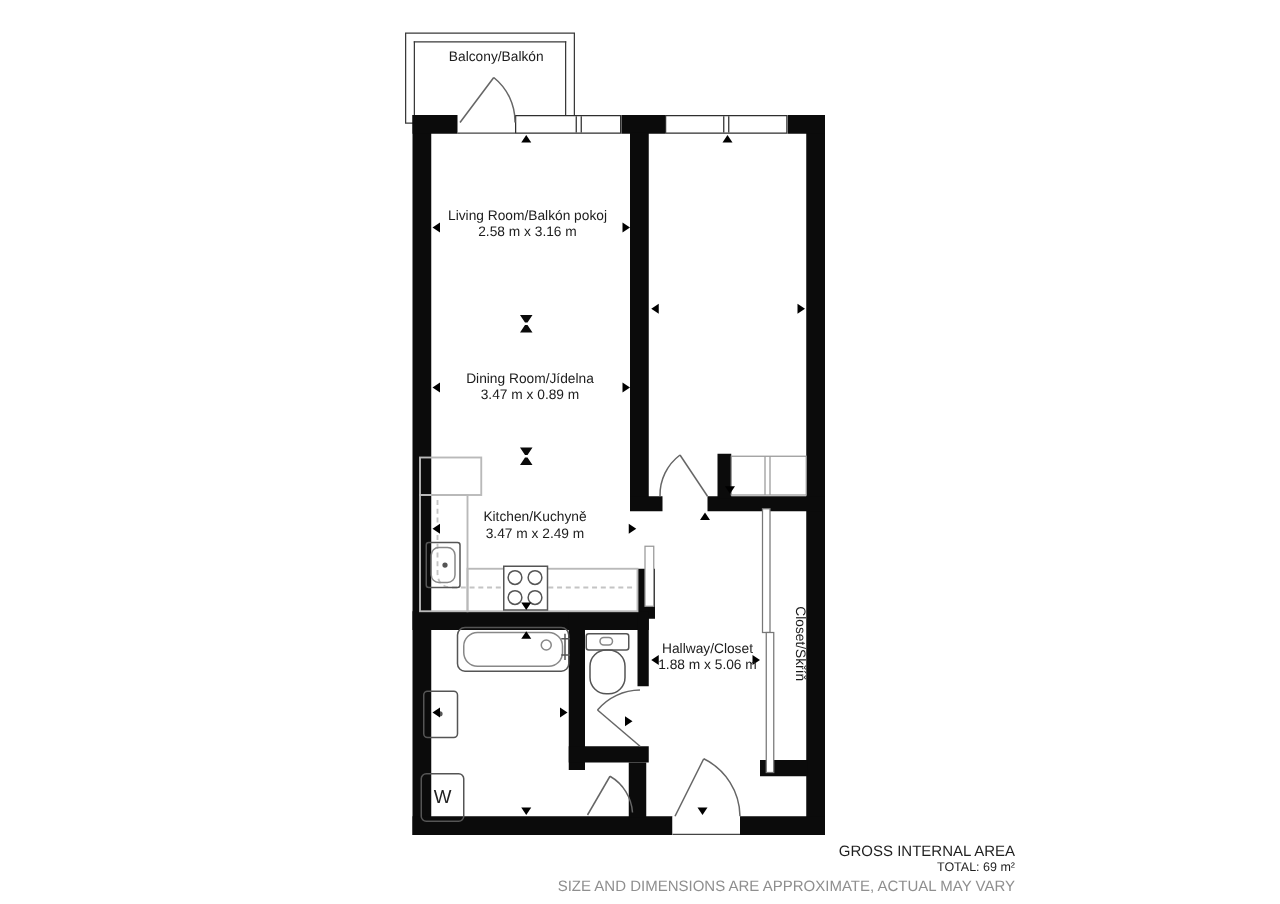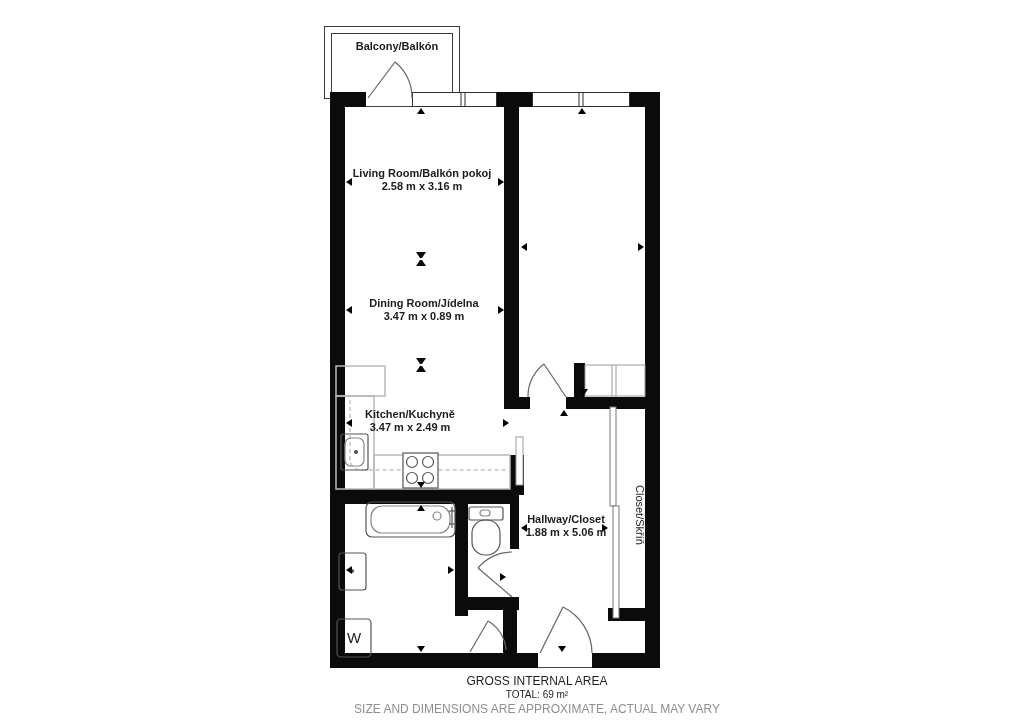--- a/index.html
+++ b/index.html
@@ -2,31 +2,31 @@
 <html><head>
 <meta charset="utf-8">
 <style>
   html,body{margin:0;padding:0;background:#fff;}
   .canvas{position:relative;width:1024px;height:723px;background:#ffffff;overflow:hidden;
           font-family:"Liberation Sans",sans-serif;}
   .wall{position:absolute;background:#0b0b0b;}
   .win{position:absolute;background:#fff;border:1px solid #2e2e2e;box-sizing:border-box;}
   .thresh{position:absolute;background:#fff;border-bottom:1px solid #444;box-sizing:border-box;}
   .balc{position:absolute;border:1px solid #3a3a3a;box-sizing:border-box;background:#fff;}
-  .lab{position:absolute;text-align:center;font-size:11px;line-height:13px;color:#1c1c1c;font-weight:bold;}
+  .lab{position:absolute;text-align:center;font-size:11px;line-height:13px;color:#1c1c1c;}
   .lab .dim{font-size:11px;}
   .lab-vert{position:absolute;writing-mode:vertical-rl;text-align:center;font-size:11px;color:#1c1c1c;}
   .tri{position:absolute;width:0;height:0;}
   .tri-l{border-top:4px solid transparent;border-bottom:4px solid transparent;border-right:6px solid #000;}
   .tri-r{border-top:4px solid transparent;border-bottom:4px solid transparent;border-left:6px solid #000;}
   .tri-u{border-left:4px solid transparent;border-right:4px solid transparent;border-bottom:6px solid #000;}
   .tri-d{border-left:4px solid transparent;border-right:4px solid transparent;border-top:6px solid #000;}
   svg.overlay{position:absolute;left:0;top:0;pointer-events:none;}
   .washer-label{position:absolute;font-size:15px;color:#222;text-align:center;}
-  .footer{position:absolute;left:262px;top:674px;width:550px;text-align:center;color:#1f1f1f;}
+  .footer{position:absolute;left:262px;top:674px;width:550px;text-align:right;color:#1f1f1f;}
   .footer .l1{font-size:12px;line-height:14px;}
   .footer .l2{font-size:10px;line-height:14px;}
   .footer .l3{font-size:12px;line-height:15px;color:#8f8f8f;}
 </style>
 </head>
 <body>
 
 <div class="canvas">
 
   <div class="balc" style="left:324px;top:26px;width:136px;height:73px;"></div>
@@ -179,21 +179,21 @@
   <div class="tri tri-r" style="left:500px;top:573px;"></div>
 
   <div class="lab" style="left:332px;top:167px;width:180px;">
     <div>Living Room/Balkón pokoj</div>
     <div class="dim">2.58 m x 3.16 m</div>
   </div>
   <div class="lab" style="left:334px;top:297px;width:180px;text-align:center;">
     <div>Dining Room/Jídelna</div>
     <div class="dim">3.47 m x 0.89 m</div>
   </div>
-  <div class="lab" style="left:320px;top:408px;width:180px;">
+  <div class="lab" style="left:338px;top:408px;width:180px;">
     <div>Kitchen/Kuchyně</div>
     <div class="dim">3.47 m x 2.49 m</div>
   </div>
   <div class="lab" style="left:476px;top:513px;width:180px;">
     <div>Hallway/Closet</div>
     <div class="dim">1.88 m x 5.06 m</div>
   </div>
   <div class="lab-vert" style="left:620px;top:455px;width:26px;height:120px;">Closet/Skříň</div>
   <div class="washer-label" style="left:337px;top:629px;width:34px;">W</div>
 

